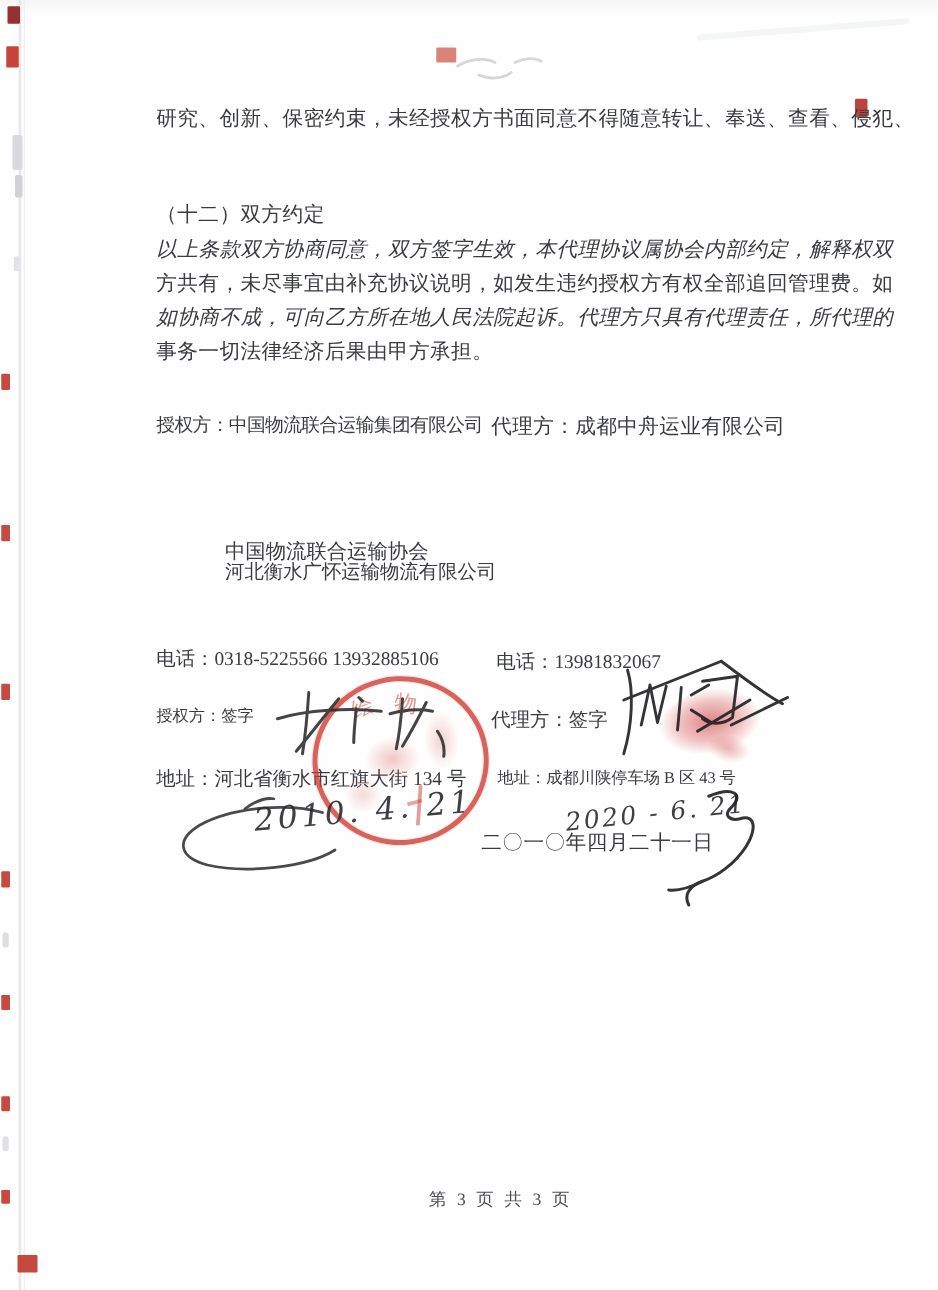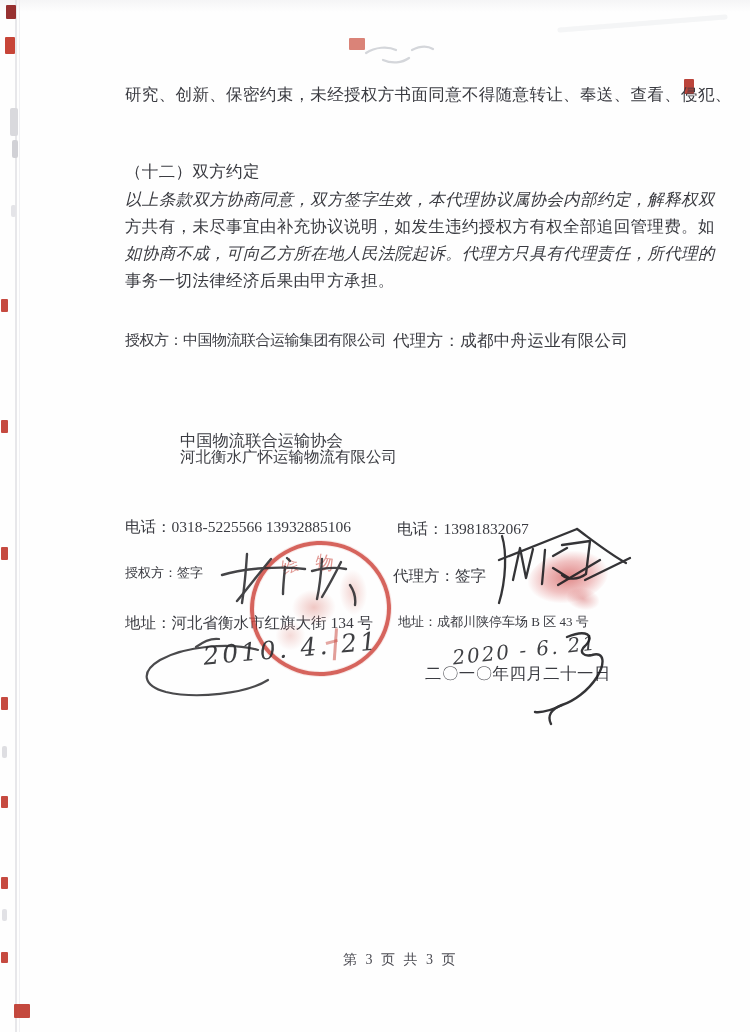--- a/index.html
+++ b/index.html
@@ -86,21 +86,21 @@
 
   <div class="t" style="left:125px;top:517px;font-size:15.5px;">电话：0318-5225566 13932885106</div>
   <div class="t" style="left:397px;top:519px;font-size:15.5px;text-align:right;">电话：13981832067</div>
 
   <div class="t" style="left:125px;top:564px;font-size:13px;">授权方：签字</div>
   <div class="t" style="left:393px;top:566px;font-size:15.5px;">代理方：签字</div>
 
   <div class="t" style="left:125px;top:613px;font-size:15.5px;">地址：河北省衡水市红旗大街 134 号</div>
   <div class="t" style="left:398px;top:613px;font-size:13px;">地址：成都川陕停车场 B 区 43 号</div>
 
-  <div class="t" style="left:385px;top:663px;font-size:16.4px;letter-spacing:.5px;margin-left:40px;">二〇一〇年四月二十一日</div>
+  <div class="t" style="left:385px;top:663px;font-size:16.4px;letter-spacing:.5px;">二〇一〇年四月二十一日</div>
 
   <div class="stamp">
     <span class="ch" style="left:30px;top:8px;transform:rotate(-18deg);">绘</span>
     <span class="ch" style="left:64px;top:6px;transform:rotate(10deg);font-size:18px;">物</span>
     <div class="blotch b1"></div>
     <div class="blotch b2"></div>
     <div class="blotch b3"></div>
     <div class="squig"></div>
     <div class="squig2"></div>
   </div>

